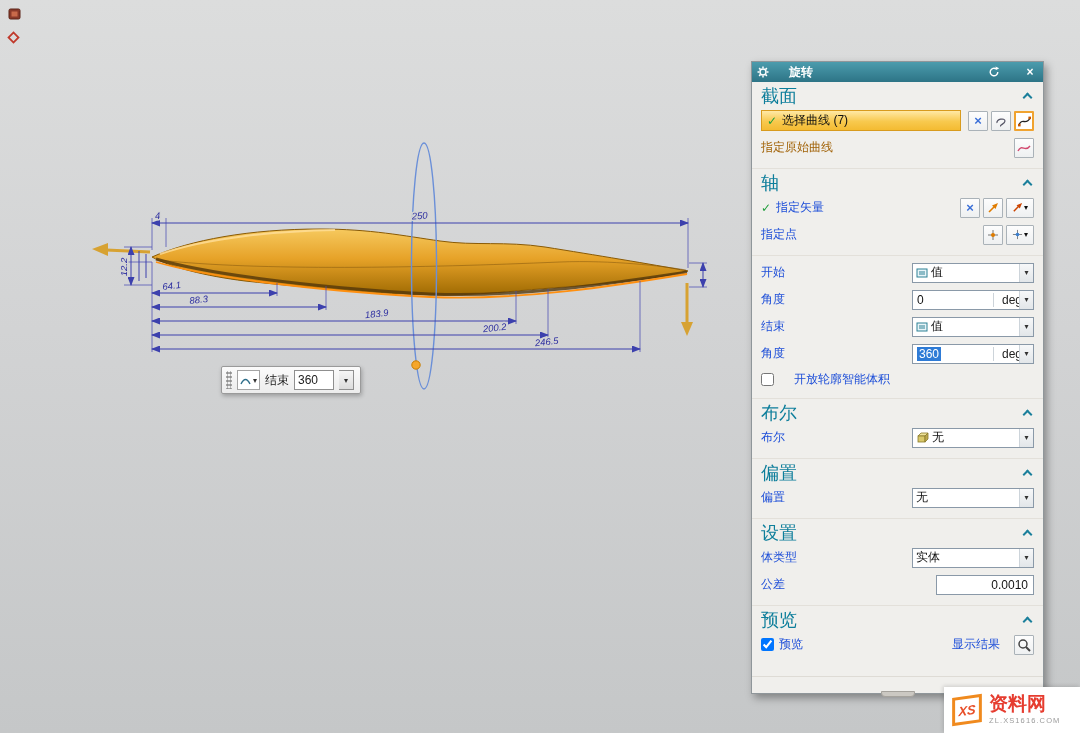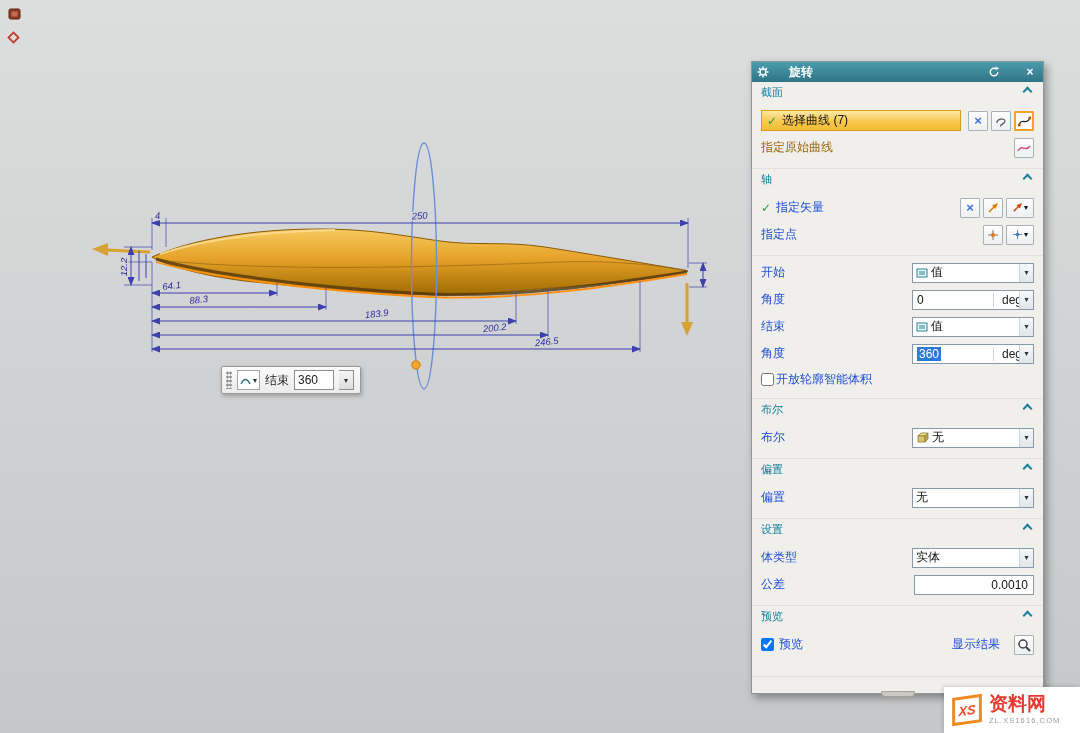--- a/index.html
+++ b/index.html
@@ -27,21 +27,21 @@
   
   .dlg{position:absolute;left:751px;top:61px;width:293px;height:633px;z-index:5;display:flex;flex-direction:column;
        background:#f0efec;border:1px solid #8f969a;box-shadow:3px 4px 8px rgba(0,0,0,.35);font-size:12px;color:#111}
   .dlg-title{height:20px;flex:0 0 20px;display:flex;align-items:center;gap:20px;padding:0 5px;
              background:linear-gradient(180deg,#4b9cad 0%,#2d7486 100%);color:#fff;font-weight:bold;font-size:12px}
   .dlg-title-text{flex:1}
   .tbtn{display:flex;align-items:center;justify-content:center;width:16px;height:16px;cursor:default;font-weight:bold}
   .dlg-body{flex:1;display:flex;flex-direction:column;overflow:hidden}
   .section{padding:3px 9px 7px;border-top:1px solid #e3e0da}
   .section:first-child{border-top:none}
-  .sec-head{display:flex;justify-content:space-between;height:22px;color:#0d7e9b;font-size:11px}
+  .sec-head{display:flex;align-items:center;justify-content:space-between;height:22px;color:#0d7e9b;font-size:18px}
   .chev{width:7px;height:7px;border-left:2px solid #1b7f9b;border-top:2px solid #1b7f9b;transform:rotate(45deg);margin-right:3px;margin-top:3px}
   .frow{display:flex;align-items:center;justify-content:space-between;min-height:27px;gap:4px}
   .lbl{font-size:12px;color:#1d4ed8}
   .lbl-dis{font-size:12px;color:#a16207}
   .chk{color:#1f9e3a;font-weight:bold;font-size:12px}
   .left-grp{display:flex;align-items:center;gap:5px}
   .right-grp{display:flex;align-items:center}
   .ibtn{display:flex;align-items:center;justify-content:center;min-width:20px;height:20px;margin-left:3px;
         border:1px solid #aab2b8;background:linear-gradient(#fdfdfd,#eef0f1);border-radius:1px}
   .ibtn.wide{min-width:28px;gap:1px}
@@ -50,23 +50,23 @@
   .sel-curve{flex:1;display:flex;align-items:center;gap:5px;height:21px;padding:0 5px;
              background:linear-gradient(180deg,#ffe9a6,#f8c94e 55%,#f4bb32);border:1px solid #d89b1e}
   .combo{display:flex;align-items:center;width:122px;height:20px;background:#fff;border:1px solid #8a99a8;padding-left:3px;gap:3px}
   .combo .ctext{flex:1;font-size:12px}
   .carr{display:flex;align-items:center;justify-content:center;width:14px;height:100%;border-left:1px solid #cdd4da;
         background:linear-gradient(#f7f8f9,#e2e6e9);font-size:8px;color:#333}
   .angle{display:flex;align-items:center;width:122px;height:20px;background:#fff;border:1px solid #8a99a8}
   .aval{flex:1;padding-left:4px;font-size:12px}
   .aunit{width:26px;font-size:12px;color:#222;border-left:1px solid #cdd4da;padding-left:8px}
   .sel{background:#2e7bd6;color:#fff;padding:0 2px}
-  .tolfield{display:flex;align-items:center;justify-content:flex-end;width:120px;height:20px;background:#fff;
+  .tolfield{display:flex;align-items:center;justify-content:flex-end;width:98px;height:20px;background:#fff;
             border:1px solid #8a99a8;padding-right:5px;font-size:12px}
-  .cbrow{display:flex;align-items:center;gap:2px;min-height:24px}
+  .cbrow{display:flex;align-items:center;gap:20px;min-height:24px}
   .cbrow input{width:13px;height:13px}
   .btnrow{display:flex;align-items:center;justify-content:flex-end;gap:7px;padding:8px 9px;border-top:1px solid #dedbd5;margin-top:auto}
   .nub{position:absolute;left:50%;bottom:-4px;transform:translateX(-50%);width:34px;height:6px;background:#cbc8c2;
        border:1px solid #a5a29c;border-radius:0 0 4px 4px}
 
   
   .wm{position:absolute;right:0;bottom:0;z-index:6;width:136px;height:46px;background:#fff;display:flex;align-items:center;gap:7px;
       padding:4px 8px;box-shadow:-1px -1px 4px rgba(0,0,0,.15)}
   .wm-logo{width:30px;height:28px;border:3px solid #f08a1e;transform:rotate(-8deg) skewX(-8deg);display:flex;align-items:center;justify-content:center;
            color:#e8502a;font-weight:bold;font-style:italic;font-size:13px}

